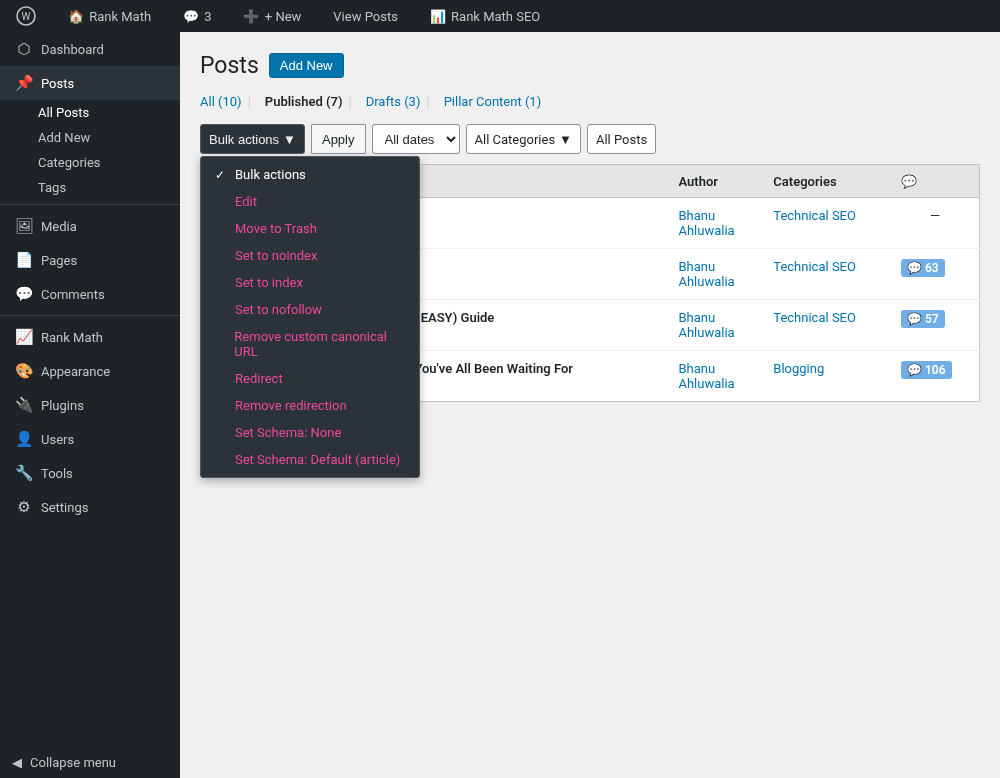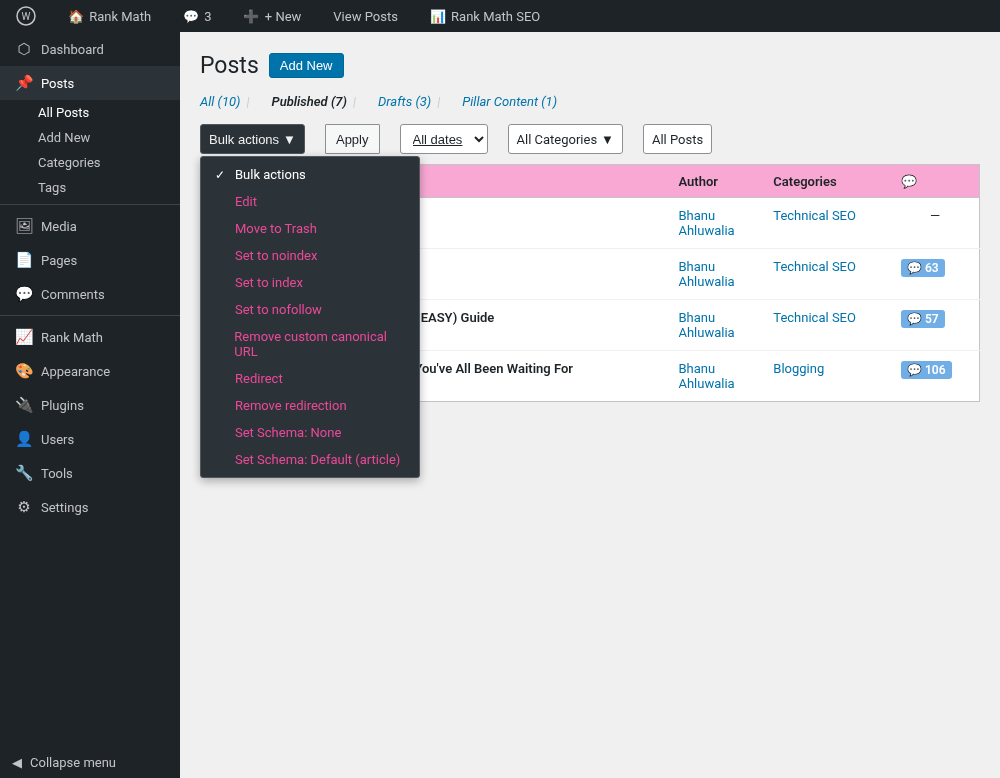--- a/index.html
+++ b/index.html
@@ -85,73 +85,71 @@
       padding: 4px 10px;
       border-radius: 3px;
       font-size: 13px;
       cursor: pointer;
       border: 1px solid #006799;
     }
 
     
     .subsubsub {
       display: flex;
-      gap: 16px;
+      gap: 8px;
       margin-bottom: 15px;
       font-size: 13px;
       color: #50575e;
       list-style: none;
       flex-wrap: wrap;
-      font-style: italic;
     }
     .subsubsub li { display: flex; align-items: center; }
     .subsubsub a { color: #0073aa; text-decoration: none; }
     .subsubsub .current { font-weight: 600; color: #1d2327; }
     .subsubsub .sep { margin: 0 6px; color: #ccc; }
 
     
     .filters-row {
       display: flex;
-      gap: 20px;
+      gap: 6px;
       align-items: center;
       margin-bottom: 10px;
       flex-wrap: wrap;
     }
     .bulk-action-select select,
     .filter-select {
       padding: 4px 8px;
       border: 1px solid #8c8f94;
       border-radius: 3px;
       background: #fff;
       font-size: 13px;
       color: #1d2327;
       cursor: pointer;
       height: 30px;
-      text-decoration: underline;
     }
     .apply-btn {
       background: #f6f7f7;
       border: 1px solid #8c8f94;
       border-radius: 1px;
       padding: 4px 10px;
       font-size: 13px;
       cursor: pointer;
       height: 30px;
       color: #1d2327;
     }
 
     
     .posts-table {
       background: #fff;
       border: 1px solid #c3c4c7;
       width: 100%;
       border-collapse: collapse;
     }
     .posts-table th {
-      background: #f9a8d4;
+      background: #e5e5e5;
       border-bottom: 1px solid #c3c4c7;
       padding: 8px 10px;
       text-align: left;
       font-size: 13px;
       font-weight: 600;
       color: #1d2327;
     }
     .posts-table td {
       padding: 10px 10px;
       border-bottom: 1px solid #f0f0f1;

